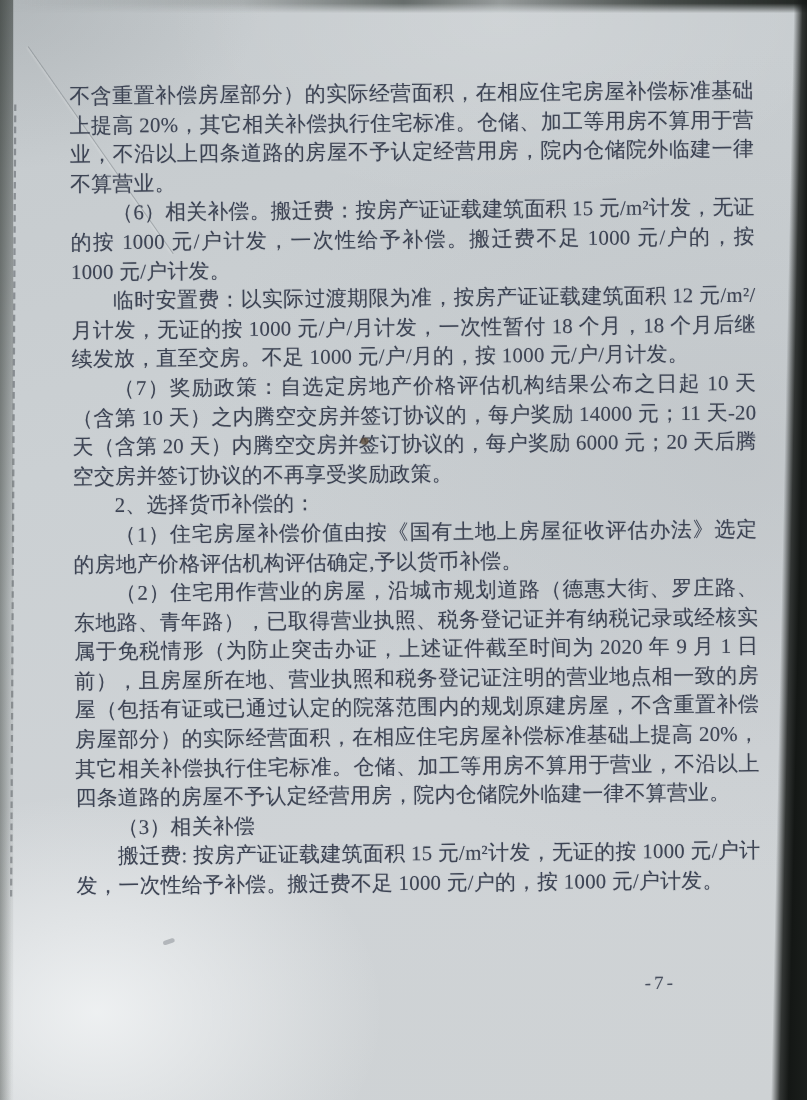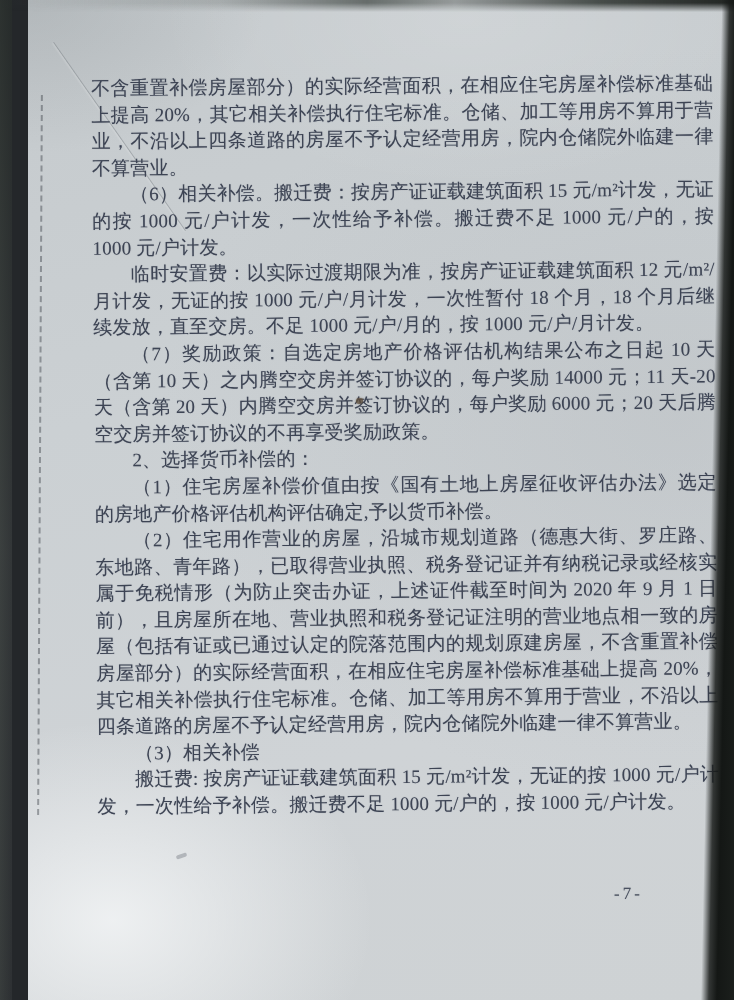--- a/index.html
+++ b/index.html
@@ -14,21 +14,20 @@
   
   .paper {
     position: absolute;
     inset: 0;
     background:
       radial-gradient(420px 320px at 12% 92%, rgba(243,245,246,0.85), rgba(243,245,246,0) 62%),
       radial-gradient(340px 220px at 0% 0%, rgba(148,154,157,0.38), rgba(148,154,157,0) 70%),
       radial-gradient(520px 280px at 62% 2%, rgba(255,255,255,0.16), rgba(255,255,255,0) 60%),
       radial-gradient(720px 520px at 92% 42%, rgba(172,177,181,0.30), rgba(172,177,181,0) 72%),
       linear-gradient(168deg, #c5cacd 0%, #cbd0d3 38%, #cfd3d6 72%, #ced2d4 100%);
-    margin-left: 28px;
   }
   
   .edge-right {
     position: absolute;
     left: 722px; top: -10px;
     width: 70px; height: 1030px;
     background: linear-gradient(90deg, rgba(24,27,25,0) 0px, rgba(24,27,25,0.85) 8px, #141715 16px, #1e221f 40px);
     transform-origin: 0 0;
     transform: rotate(1.2deg);
   }

